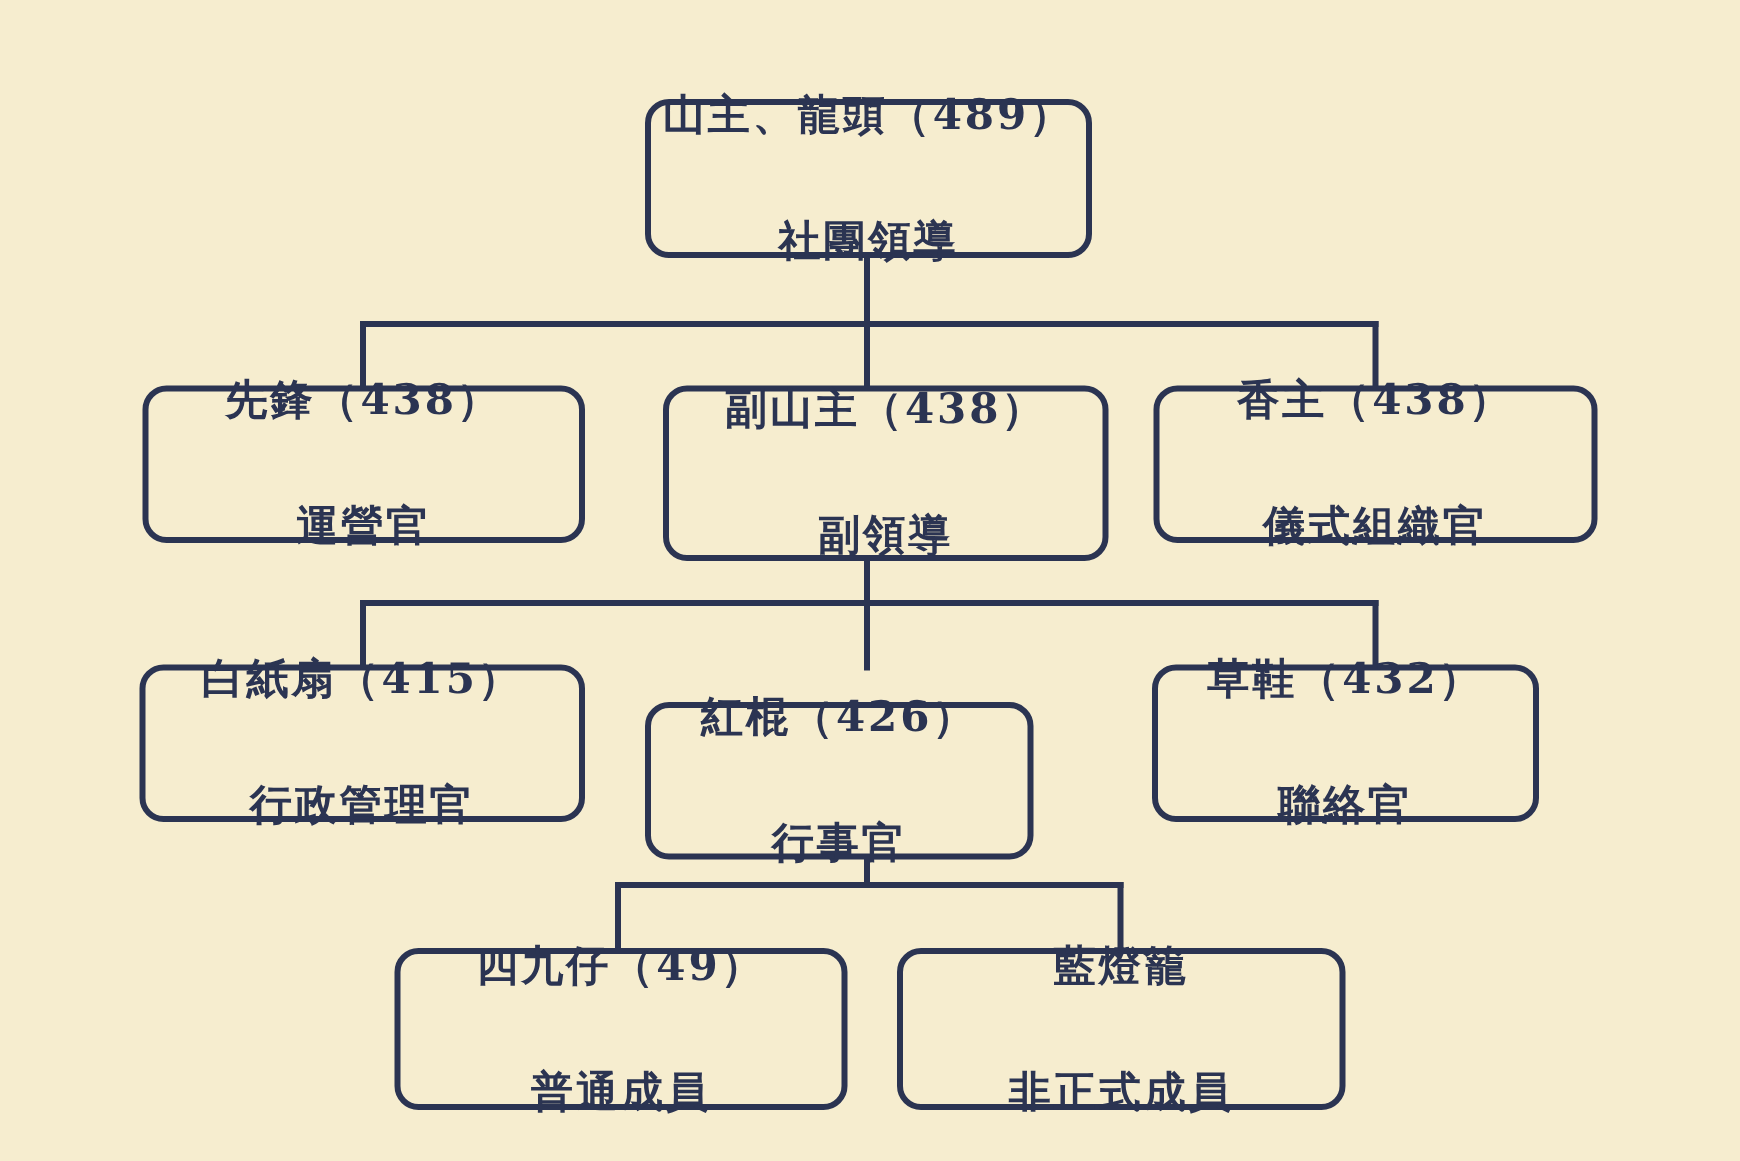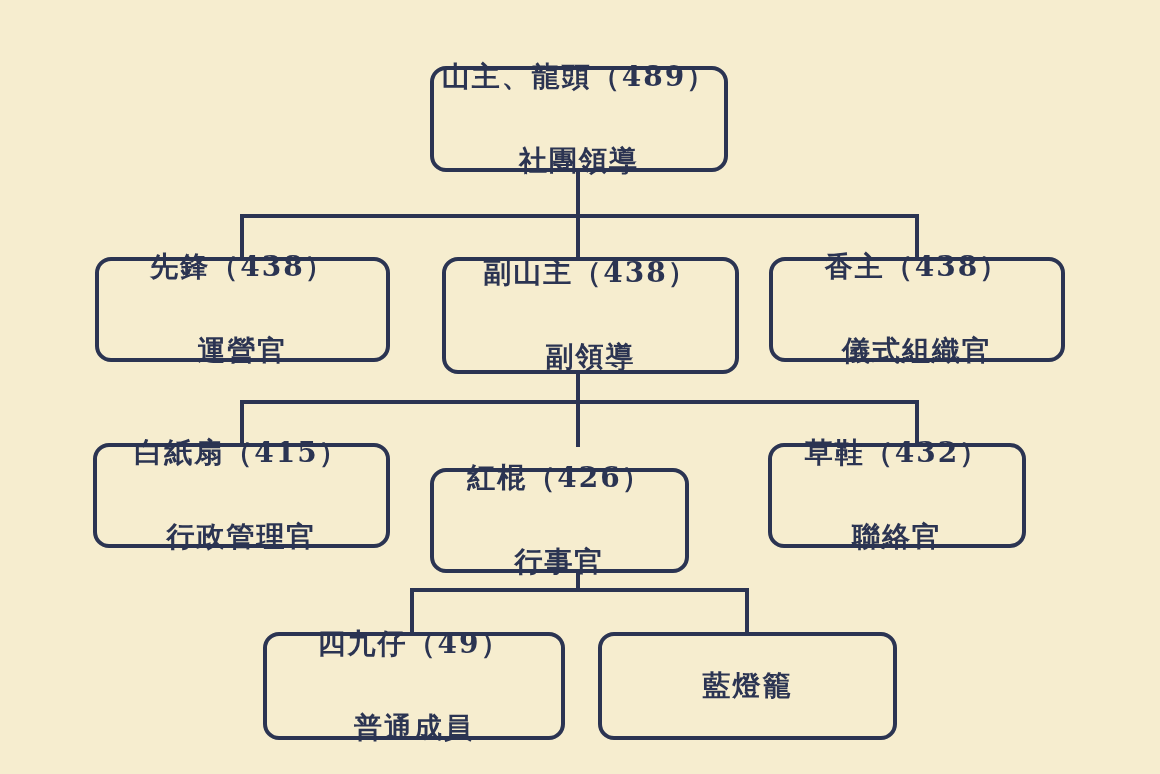--- a/index.html
+++ b/index.html
@@ -105,20 +105,21 @@
     <div class="title">草鞋（432）</div>
     <div class="subtitle">聯絡官</div>
   </div>
 
   <div class="node n-l4a">
     <div class="title">四九仔（49）</div>
     <div class="subtitle">普通成員</div>
   </div>
   <div class="node n-l4b">
     <div class="title">藍燈籠</div>
+    <div class="subtitle">非正式成員</div>
   </div>
 
   <div class="line c1-stem"></div>
   <div class="line c1-bar"></div>
   <div class="line c1-drop-left"></div>
   <div class="line c1-drop-mid"></div>
   <div class="line c1-drop-right"></div>
 
   <div class="line c2-stem"></div>
   <div class="line c2-bar"></div>

